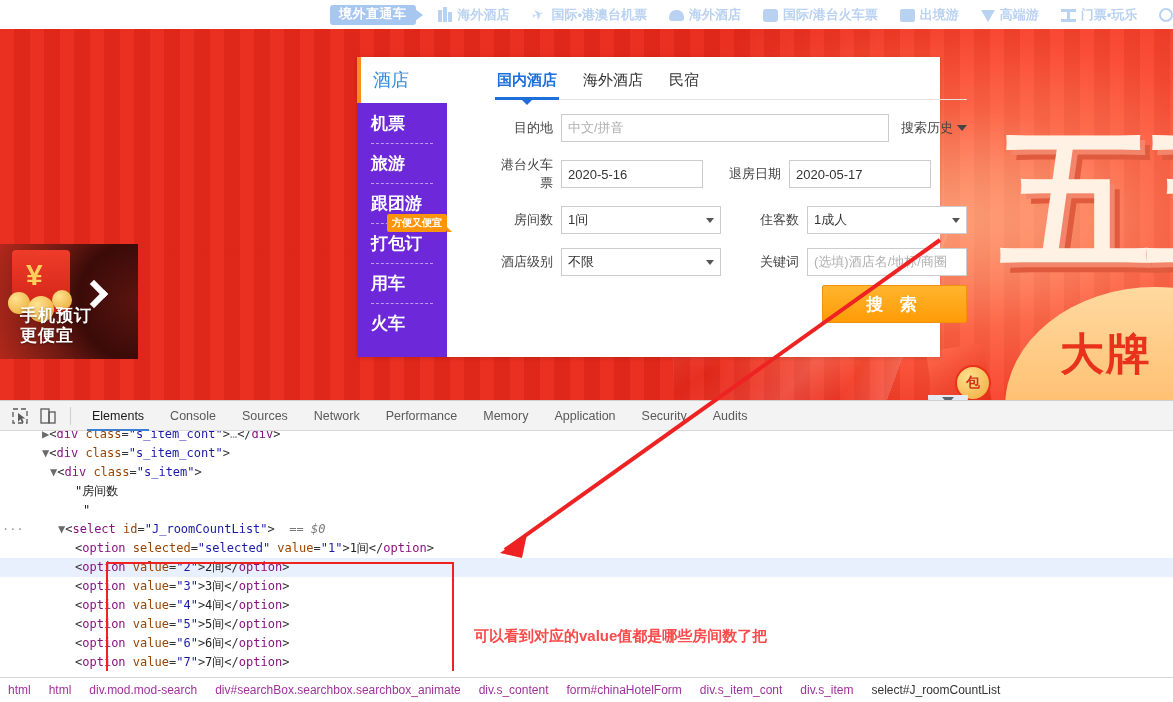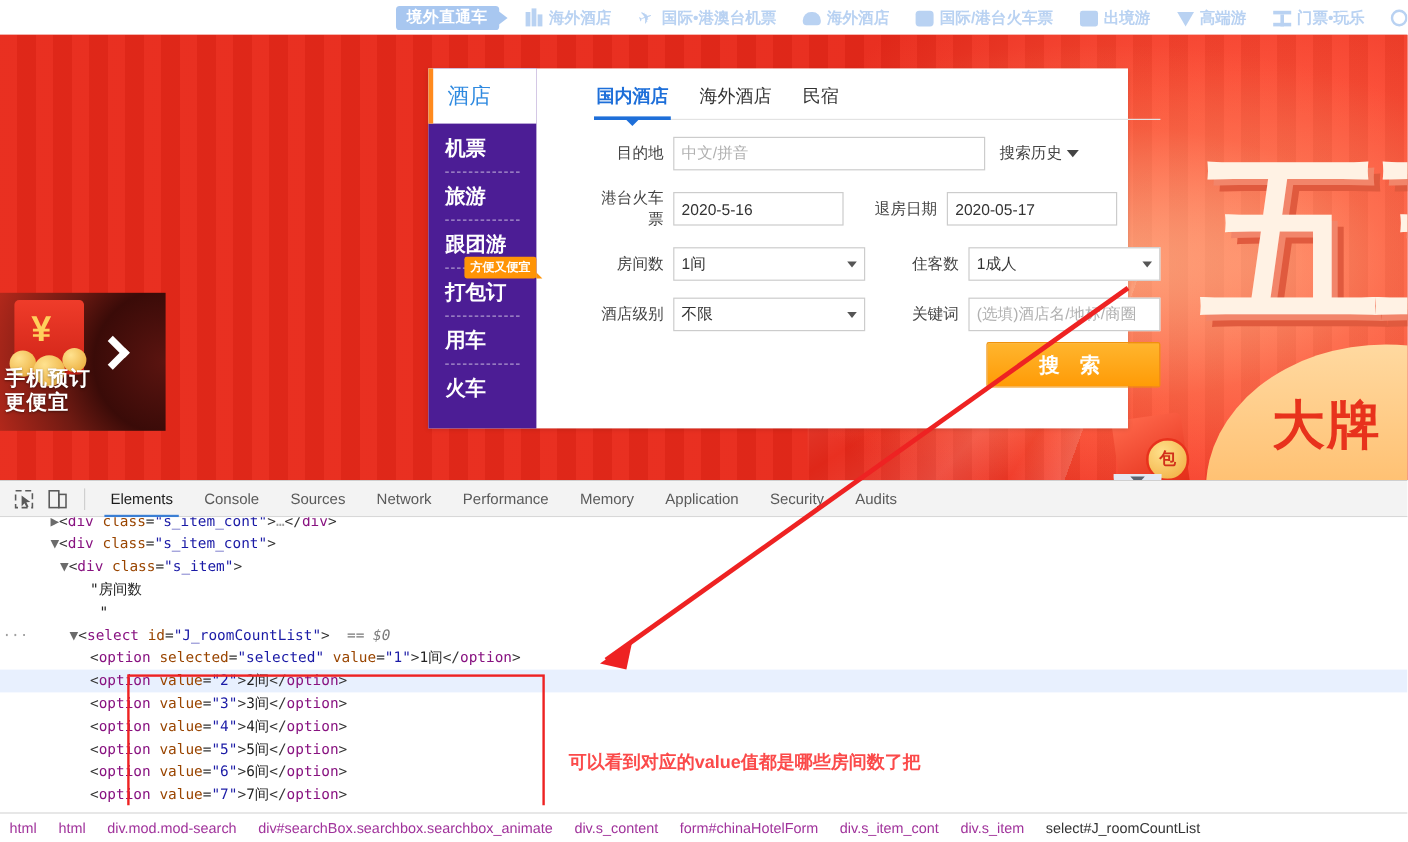--- a/index.html
+++ b/index.html
@@ -118,21 +118,21 @@
   }
   .promo-yen{
     position:absolute; left:26px; top:16px; font-size:30px; color:#ffcf5c;
     font-weight:bold; line-height:1;
   }
   .promo-coin{
     position:absolute; border-radius:50%;
     background:radial-gradient(circle at 35% 30%,#ffe28f,#e8a52f);
   }
   .promo-txt{
-    position:absolute; left:4px; top:62px; color:#fff; font-size:17px;
+    position:absolute; left:20px; top:62px; color:#fff; font-size:17px;
     font-weight:bold; line-height:1.15; letter-spacing:1px;
     text-shadow:0 1px 2px rgba(0,0,0,.45);
   }
   .promo-chev{
     position:absolute; left:84px; top:40px; width:20px; height:20px;
     border-right:6px solid #fff; border-top:6px solid #fff;
     transform:rotate(45deg);
   }
 
   
@@ -144,21 +144,21 @@
   .collapse-btn i{
     width:0;height:0;border-left:6px solid transparent;border-right:6px solid transparent;
     border-top:7px solid #5b6470; display:block;
   }
 
   
   .searchbox{
     position:absolute; left:357px; top:57px; width:583px; height:300px;
     background:#fff; display:flex; box-shadow:0 1px 4px rgba(0,0,0,.15);
   }
-  .sb-side{ width:90px; flex:0 0 90px; background:#4c1d95; position:relative; padding-top:0; }
+  .sb-side{ width:90px; flex:0 0 90px; background:#6d28d9; position:relative; padding-top:0; }
   .sb-side-top{
     height:46px; background:#fff; color:#2f8ae0; font-size:18px;
     display:flex; align-items:center; padding-left:16px; position:relative;
   }
   .sb-side-top:before{
     content:""; position:absolute; left:0; top:0; width:4px; height:46px; background:#ff8a1e;
   }
   .sb-side-item{
     height:40px; color:#fff; font-size:17px; font-weight:bold;
     display:flex; align-items:center; padding-left:14px; position:relative;
@@ -193,21 +193,21 @@
 
   .row{ display:flex; align-items:center; margin-top:14px; }
   .lbl{ font-size:13px; color:#444; width:56px; text-align:right; margin-right:8px; flex:0 0 auto;}
   .lbl.w70{ width:66px; }
   .inp{
     height:28px; border:1px solid #ccc; font-size:13px; color:#333;
     padding:0 6px; background:#fff; display:flex; align-items:center;
     font-family:"Liberation Sans",sans-serif;
   }
   .inp.ph{ color:#b0b0b0; }
-  .inp-dest{ width:260px; }
+  .inp-dest{ width:328px; }
   .inp-date{ width:142px; }
   .sel{
     width:160px; height:28px; border:1px solid #ccc; font-size:13px; color:#333;
     padding:0 6px; display:flex; align-items:center; justify-content:space-between;
     background:#fff;
   }
   .sel i{
     width:0;height:0;border-left:4px solid transparent;border-right:4px solid transparent;
     border-top:5px solid #555;
   }

